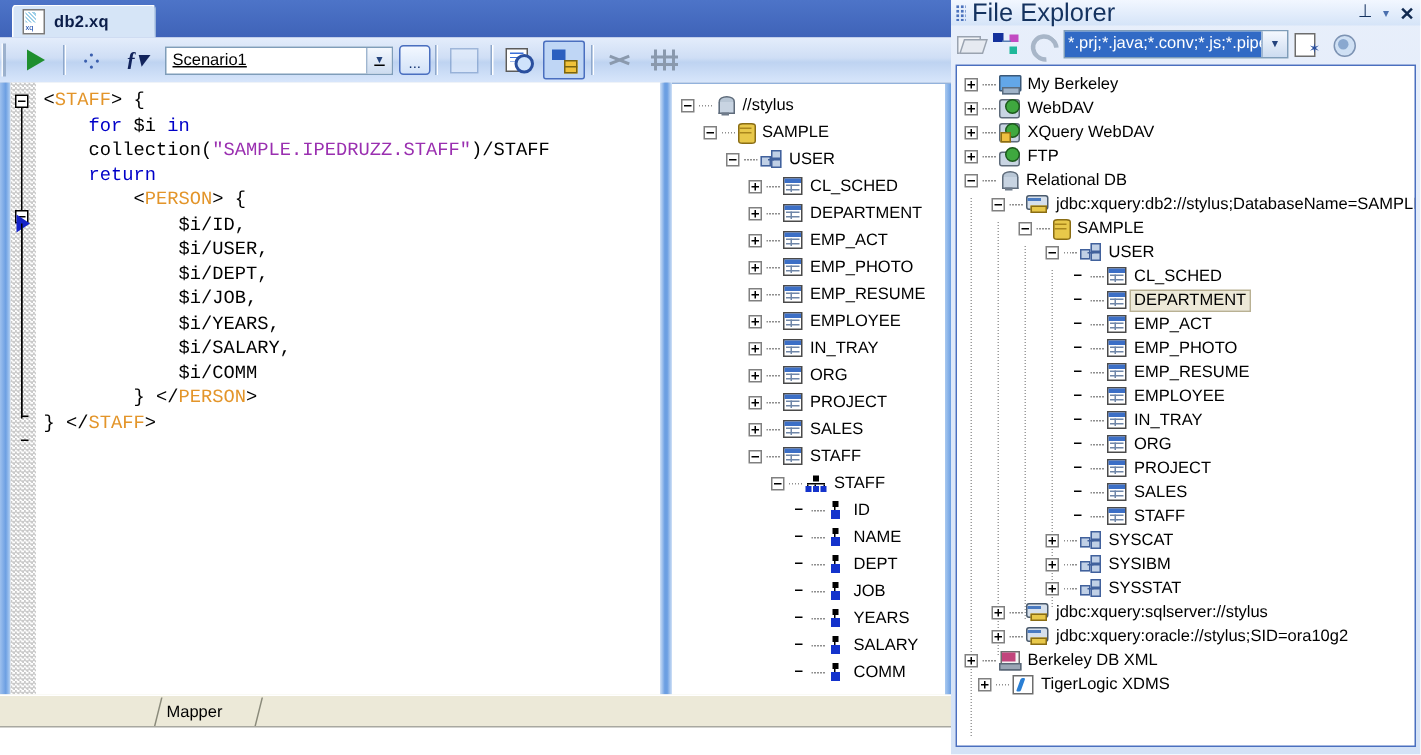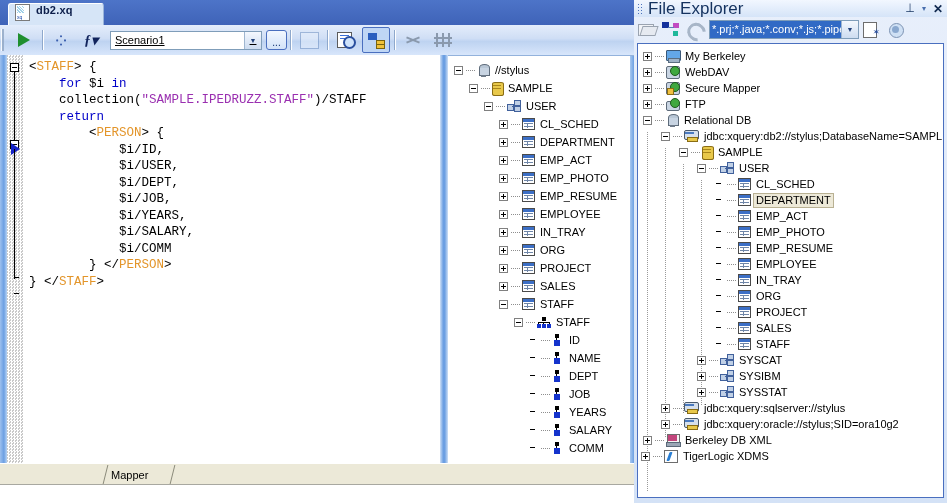--- a/index.html
+++ b/index.html
@@ -21,21 +21,21 @@
     position:absolute;left:0;top:0;width:634px;height:25px;
     background:linear-gradient(to bottom,#4d74c8 0%,#3f63b8 100%);
   }
   .doc-tab{
     position:absolute;left:8px;top:3px;height:22px;width:96px;
     background:#d6e5f7;
     border-top:1px solid #ffffff;
     border-left:1px solid #ffffff;
     border-right:1px solid #9ab4da;
     border-radius:3px 3px 0 0;
-    display:flex;gap:6px;padding:0 6px;
+    display:flex;align-items:center;gap:6px;padding:0 6px;
     box-sizing:border-box;
   }
   .doc-tab .tab-label{
     font-weight:bold;font-size:11px;color:#0b1d49;letter-spacing:0.2px;
   }
   .xq-icon{
     width:13px;height:15px;background:#ffffff;border:1px solid #7a7a7a;
     position:relative;flex:0 0 auto;
   }
   .xq-icon:before{
@@ -707,21 +707,21 @@
             <span class="tlabel">WebDAV</span>
           </div>
           <div class="tnode" style="left: 5px; top: 36px;">
             <span class="exp plus"></span>
             <span class="dots"></span>
             <span class="i-webdav">
               <span class="srv"></span>
               <span class="glb"></span>
               <span class="lk"></span>
             </span>
-            <span class="tlabel">Secure Mapper</span>
+            <span class="tlabel">XQuery WebDAV</span>
           </div>
           <div class="tnode" style="left: 5px; top: 52px;">
             <span class="exp plus"></span>
             <span class="dots"></span>
             <span class="i-ftp">
               <span class="bx"></span>
               <span class="glb"></span>
             </span>
             <span class="tlabel">FTP</span>
           </div>
@@ -931,21 +931,21 @@
           <div class="tnode" style="left: 5px; top: 388px;">
             <span class="exp plus"></span>
             <span class="dots"></span>
             <span class="i-bdb">
               <span class="pg"></span>
               <span class="mk"></span>
               <span class="base"></span>
             </span>
             <span class="tlabel">Berkeley DB XML</span>
           </div>
-          <div class="tnode" style="left: 3px; top: 404px;">
+          <div class="tnode" style="left: 14px; top: 404px;">
             <span class="exp plus"></span>
             <span class="dots"></span>
             <span class="i-tiger"></span>
             <span class="tlabel">TigerLogic XDMS</span>
           </div>
         </div>
     </div>
   </div>
 
 </div>

